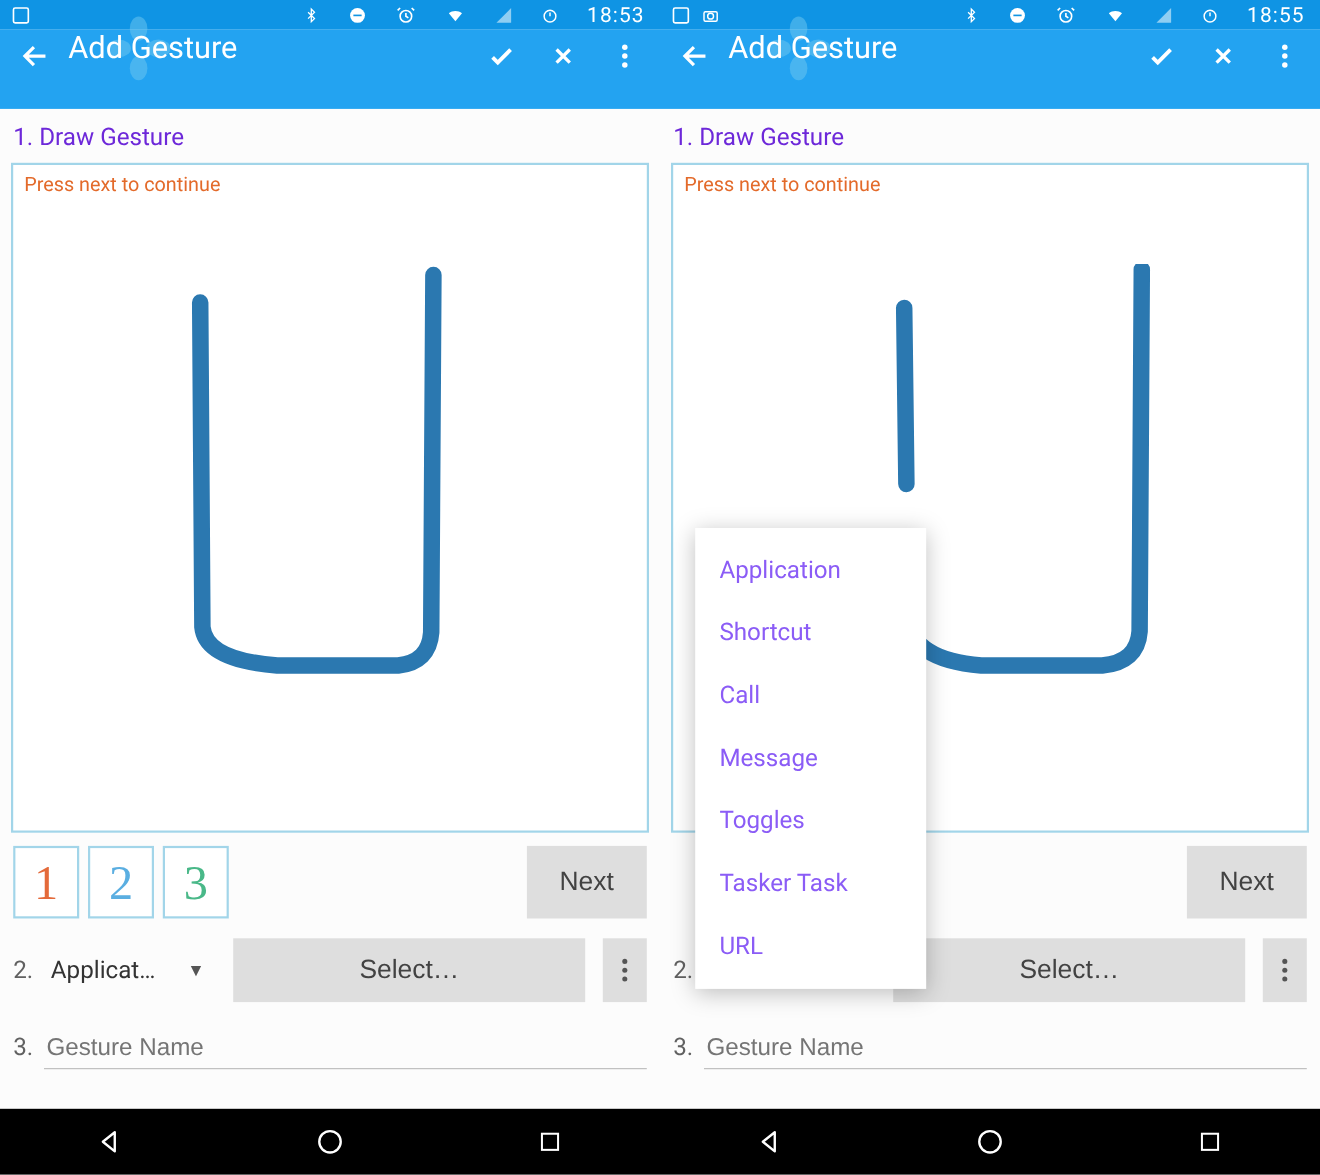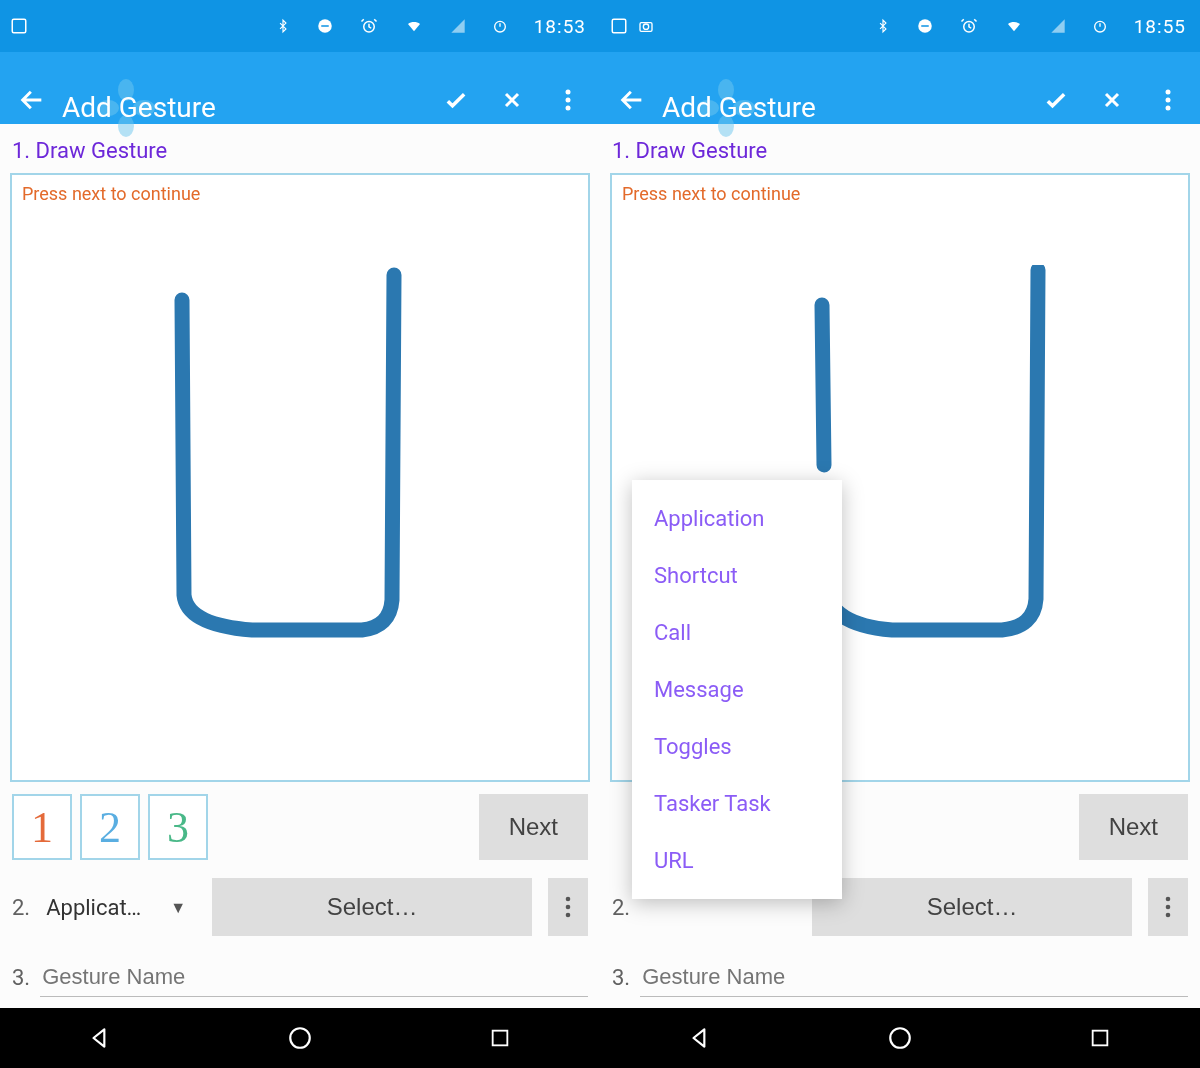--- a/index.html
+++ b/index.html
@@ -20,40 +20,40 @@
   .phone {
     width: 600px;
     height: 100%;
     background: #fcfcfc;
     display: flex;
     flex-direction: column;
     position: relative;
   }
   
   .statusbar {
-    height: 52px;
+    height: 27px;
     background: #0f94e4;
     color: #fff;
     display: flex;
     align-items: center;
     justify-content: flex-end;
     padding: 0 14px 0 10px;
     font-size: 18px;
     gap: 26px;
   }
   .statusbar .left-icons { margin-right: auto; display:flex; gap:8px; align-items:center;}
   .statusbar .icon { display:inline-flex; align-items:center; justify-content:center; }
   .statusbar .time { font-size: 19px; letter-spacing: 1px; }
   
   .appbar {
     height: 72px;
     background: #23a3f1;
     color: #fff;
     display: flex;
-    align-items: flex-end;
+    align-items: flex-start;
     padding: 0 8px;
   }
   .appbar .back { width: 48px; height:48px; display:flex; align-items:center; justify-content:center;}
   .appbar .title { font-size: 28px; flex: 1; margin-left: 6px; font-weight: 400; position:relative;}
   .appbar .title .logo {
     position:absolute; left: 34px; top: 50%; transform: translateY(-50%);
     width: 60px; height: 60px; opacity:.5;
   }
   .appbar .title span { position:relative; z-index:2;}
   .appbar .actions { display:flex; gap:8px; }

